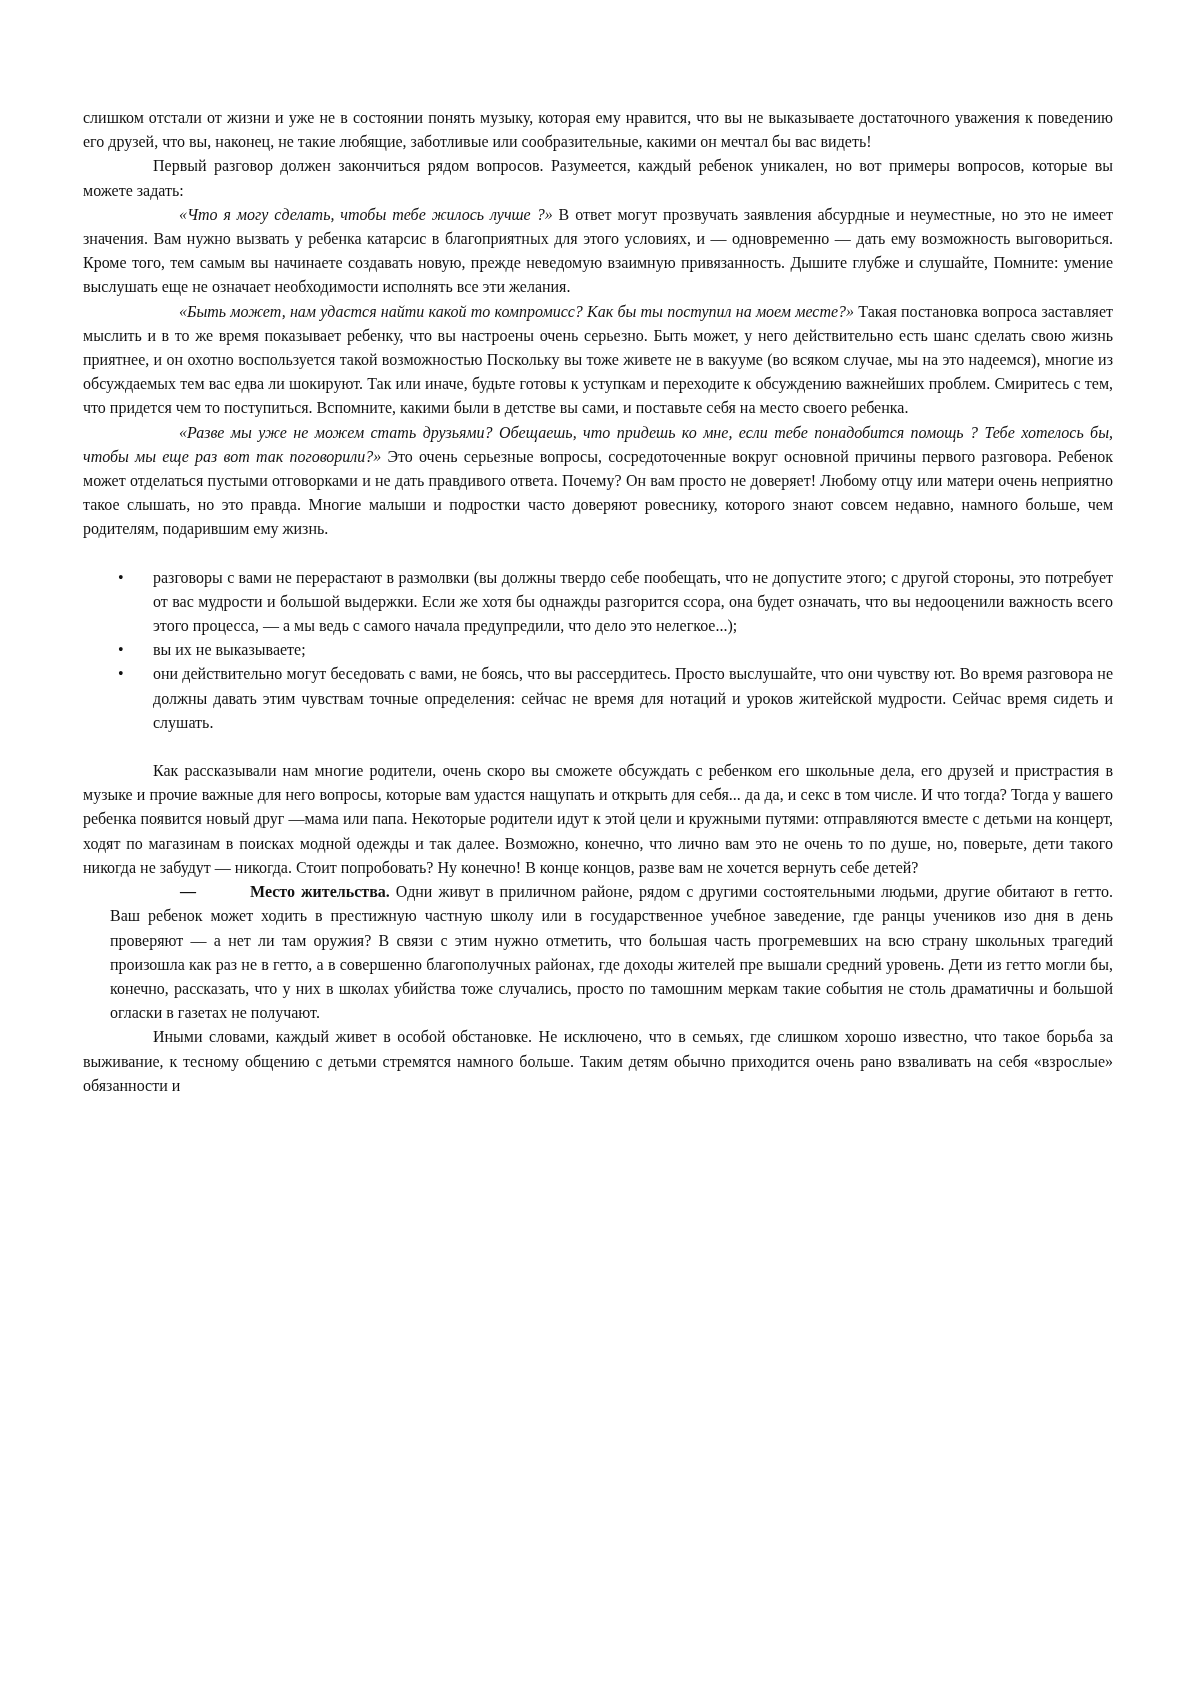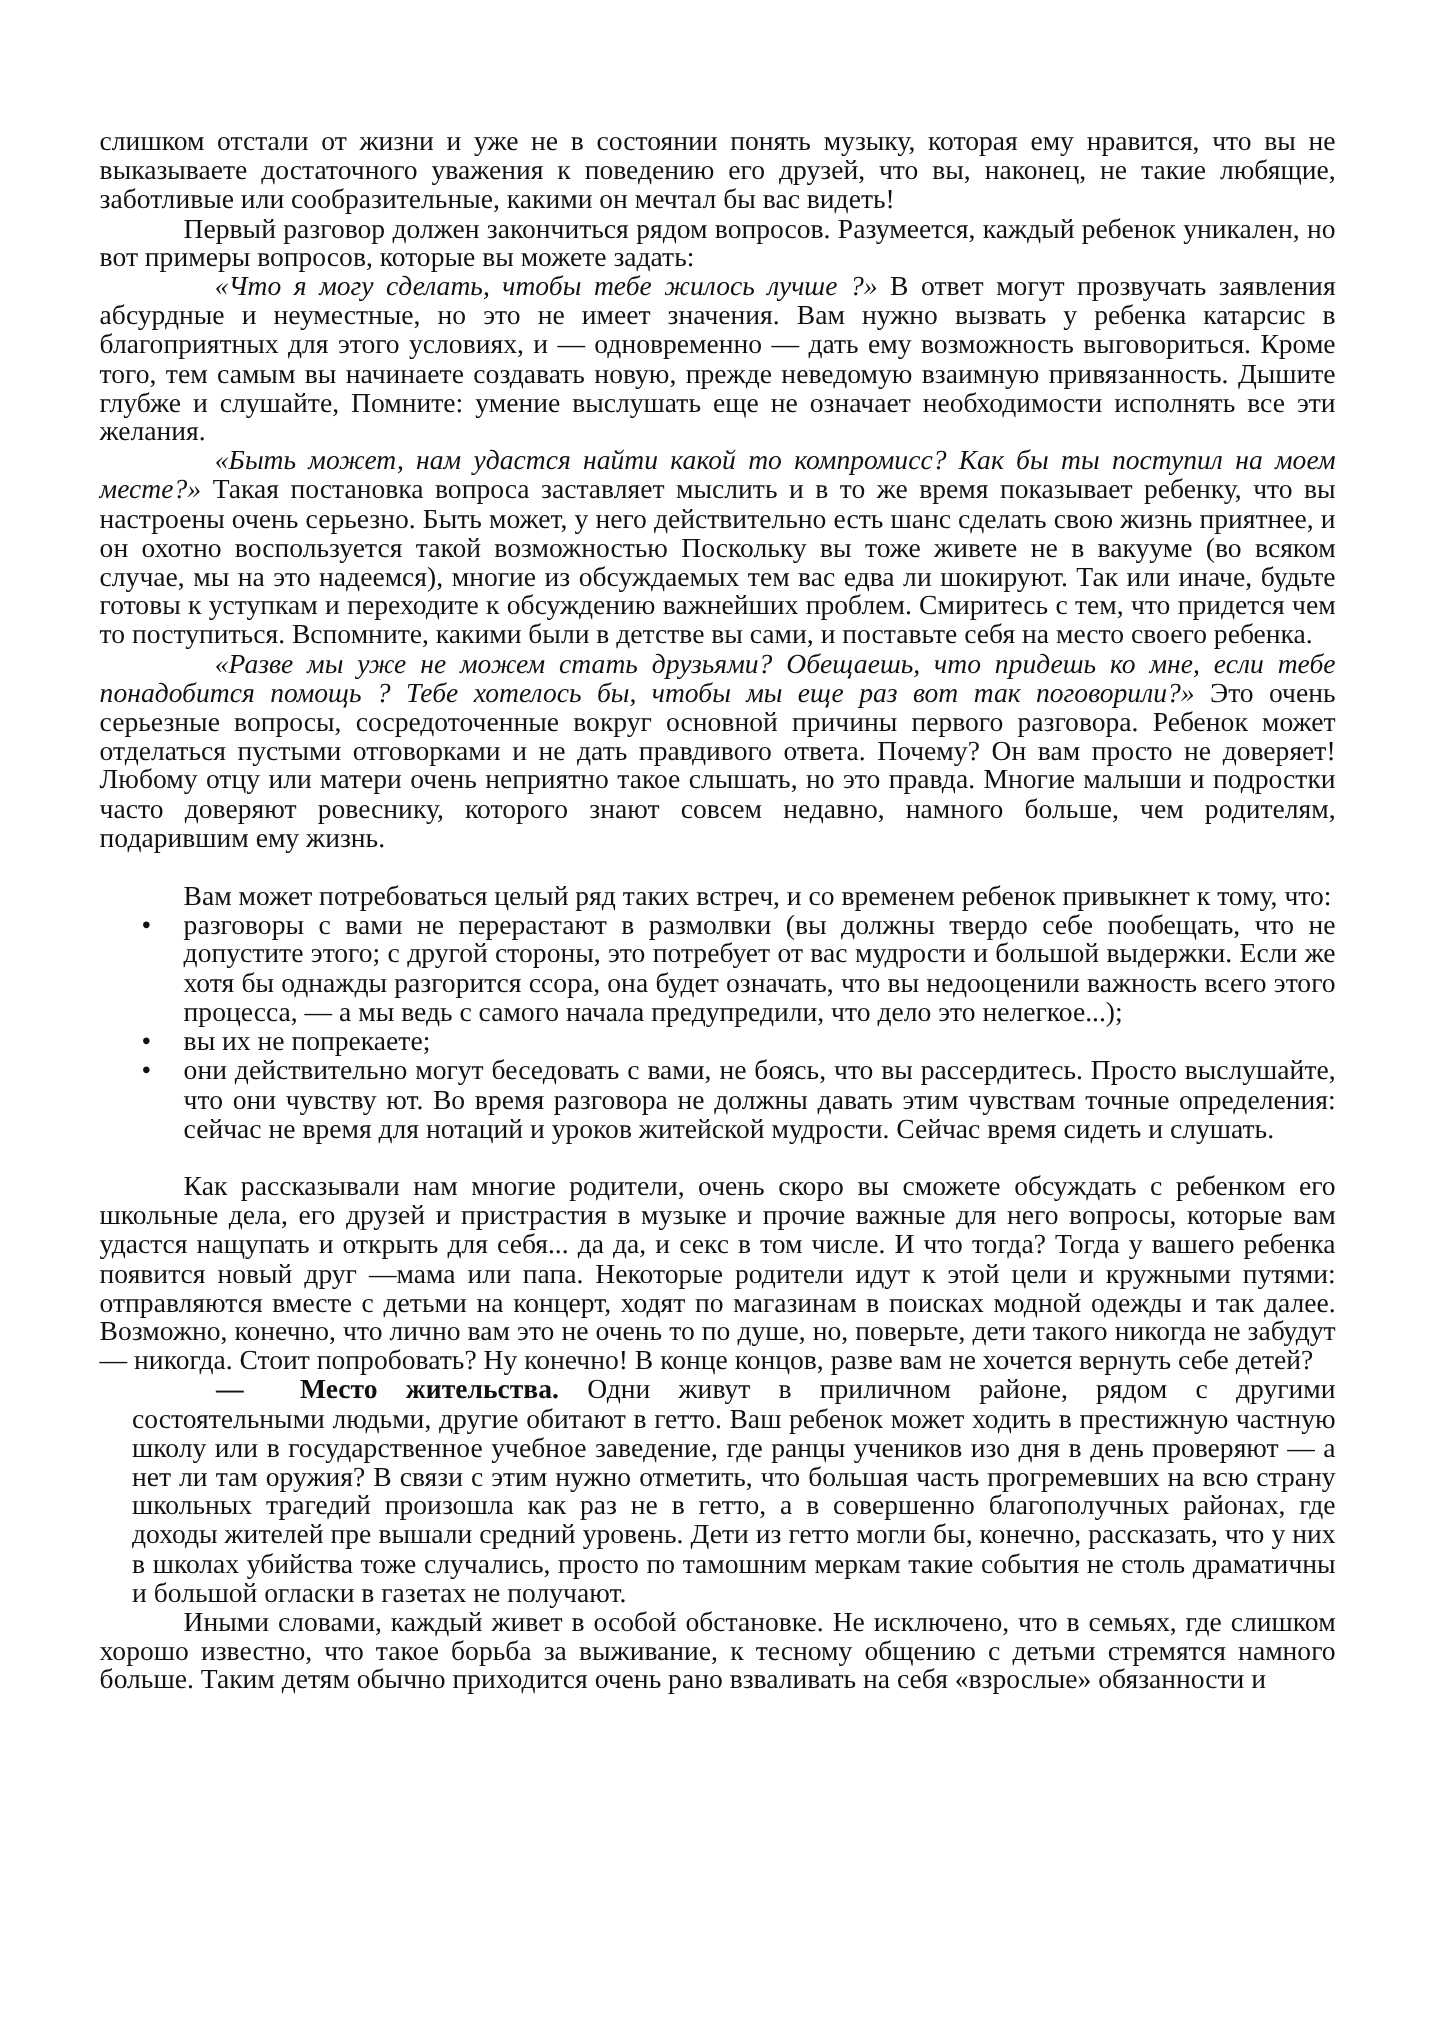--- a/index.html
+++ b/index.html
@@ -3,21 +3,21 @@
 <meta charset="utf-8">
 <style>
   html, body { margin: 0; padding: 0; background: #ffffff; }
   body { width: 1200px; height: 1697px; position: relative; overflow: hidden; }
   .page {
     position: absolute;
     left: 83px;
     top: 106px;
     width: 1030px;
     font-family: "Liberation Serif", "DejaVu Serif", serif;
-    font-size: 23px;
+    font-size: 16px;
     line-height: 24.2px;
     color: #111111;
     text-align: justify;
   }
   p { margin: 0; }
   .indent { text-indent: 70px; }
   .qindent { text-indent: 96px; }
   .gap { height: 24px; }
   em { }
   ul.bullets { list-style: none; margin: 0; padding: 0; }
@@ -35,25 +35,24 @@
   <p class="indent">Первый разговор должен закончиться рядом вопросов. Разумеется, каждый ребенок уникален, но вот примеры вопросов, которые вы можете задать:</p>
 
   <p class="qindent"><em>«Что я могу сделать, чтобы тебе жилось лучше ?»</em><span> В ответ могут прозвучать заявления абсурдные и неуместные, но это не имеет значения. Вам нужно вызвать у ребенка катарсис в благоприятных для этого условиях, и — одновременно — дать ему возможность выговориться. Кроме того, тем самым вы начинаете создавать новую, прежде неведомую взаимную привязанность. Дышите глубже и слушайте, Помните: умение выслушать еще не означает необходимости исполнять все эти желания.</span></p>
 
   <p class="qindent"><em>«Быть может, нам удастся найти какой то компромисс? Как бы ты поступил на моем месте?»</em><span> Такая постановка вопроса заставляет мыслить и в то же время показывает ребенку, что вы настроены очень серьезно. Быть может, у него действительно есть шанс сделать свою жизнь приятнее, и он охотно воспользуется такой возможностью Поскольку вы тоже живете не в вакууме (во всяком случае, мы на это надеемся), многие из обсуждаемых тем вас едва ли шокируют. Так или иначе, будьте готовы к уступкам и переходите к обсуждению важнейших проблем. Смиритесь с тем, что придется чем то поступиться. Вспомните, какими были в детстве вы сами, и поставьте себя на место своего ребенка.</span></p>
 
   <p class="qindent"><em>«Разве мы уже не можем стать друзьями? Обещаешь, что придешь ко мне, если тебе понадобится помощь ? Тебе хотелось бы, чтобы мы еще раз вот так поговорили?»</em><span> Это очень серьезные вопросы, сосредоточенные вокруг основной причины первого разговора. Ребенок может отделаться пустыми отговорками и не дать правдивого ответа. Почему? Он вам просто не доверяет! Любому отцу или матери очень неприятно такое слышать, но это правда. Многие малыши и подростки часто доверяют ровеснику, которого знают совсем недавно, намного больше, чем родителям, подарившим ему жизнь.</span></p>
 
   <div class="gap"></div>
 
-  <p class="indent">Вам может потребоваться целый ряд таких встреч, и со временем ребенок привыкнет к тому, что:</p>
 
   <ul class="bullets">
     <li><span class="bullet">•</span><span>разговоры с вами не перерастают в размолвки (вы должны твердо себе пообещать, что не допустите этого; с другой стороны, это потребует от вас мудрости и большой выдержки. Если же хотя бы однажды разгорится ссора, она будет означать, что вы недооценили важность всего этого процесса, — а мы ведь с самого начала предупредили, что дело это нелегкое...);</span></li>
-    <li><span class="bullet">•</span><span>вы их не попрекаете;</span></li>
+    <li><span class="bullet">•</span><span>вы их не выказываете;</span></li>
     <li><span class="bullet">•</span><span>они действительно могут беседовать с вами, не боясь, что вы рассердитесь. Просто выслушайте, что они чувству ют. Во время разговора не должны давать этим чувствам точные определения: сейчас не время для нотаций и уроков житейской мудрости. Сейчас время сидеть и слушать.</span></li>
   </ul>
 
   <div class="gap"></div>
 
   <p class="indent">Как рассказывали нам многие родители, очень скоро вы сможете обсуждать с ребенком его школьные дела, его друзей и пристрастия в музыке и прочие важные для него вопросы, которые вам удастся нащупать и открыть для себя... да да, и секс в том числе. И что тогда? Тогда у вашего ребенка появится новый друг —мама или папа. Некоторые родители идут к этой цели и кружными путями: отправляются вместе с детьми на концерт, ходят по магазинам в поисках модной одежды и так далее. Возможно, конечно, что лично вам это не очень то по душе, но, поверьте, дети такого никогда не забудут — никогда. Стоит попробовать? Ну конечно! В конце концов, разве вам не хочется вернуть себе детей?</p>
 
   <p class="dash-par"><span class="dash">—</span><strong>Место жительства.</strong><span> Одни живут в приличном районе, рядом с другими состоятельными людьми, другие обитают в гетто. Ваш ребенок может ходить в престижную частную школу или в государственное учебное заведение, где ранцы учеников изо дня в день проверяют — а нет ли там оружия? В связи с этим нужно отметить, что большая часть прогремевших на всю страну школьных трагедий произошла как раз не в гетто, а в совершенно благополучных районах, где доходы жителей пре вышали средний уровень. Дети из гетто могли бы, конечно, рассказать, что у них в школах убийства тоже случались, просто по тамошним меркам такие события не столь драматичны и  большой огласки в газетах не получают.</span></p>
 
   <p class="indent">Иными словами, каждый живет в особой обстановке. Не исключено, что в семьях, где слишком хорошо известно, что такое борьба за выживание, к тесному общению с детьми стремятся намного больше. Таким детям обычно приходится очень рано взваливать на себя «взрослые» обязанности и</p>

